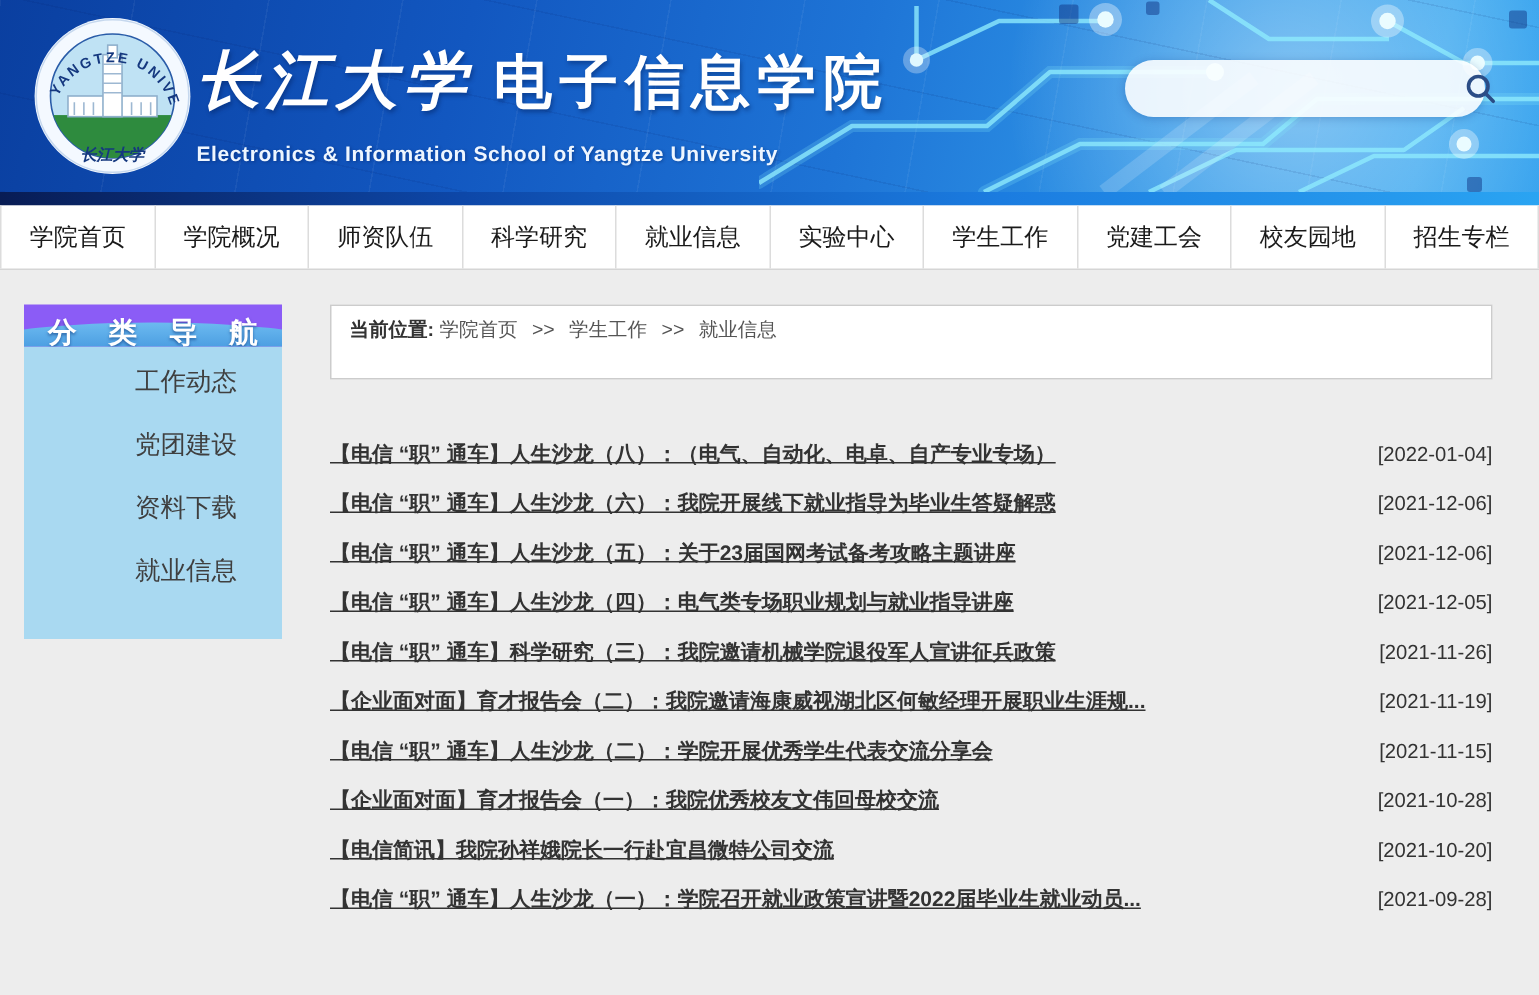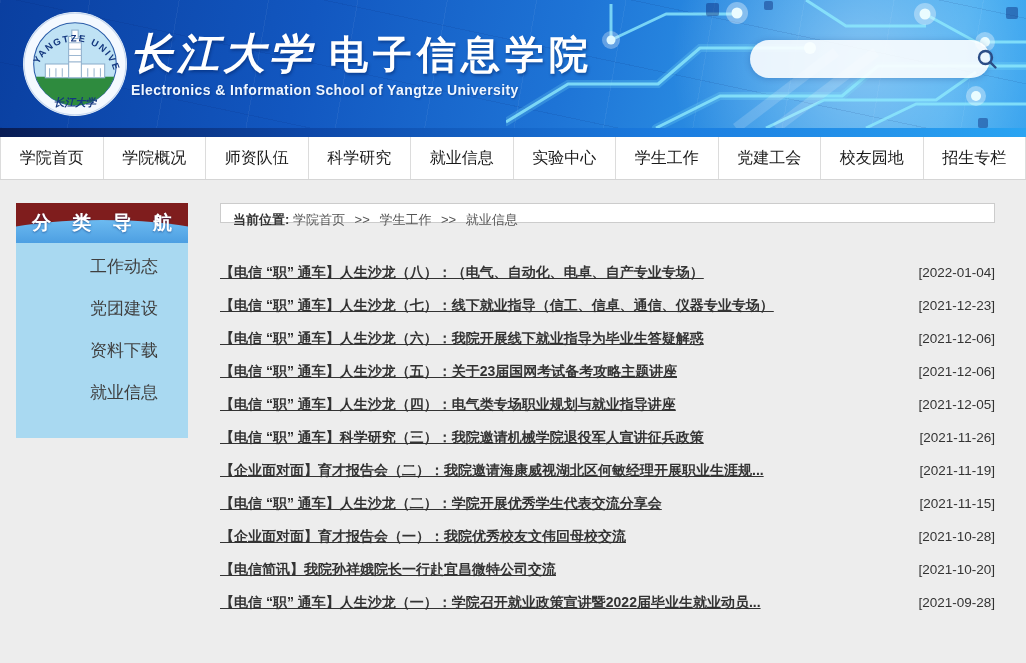--- a/index.html
+++ b/index.html
@@ -22,21 +22,21 @@
 
   .logo { position:absolute; left:22px; top:11px; width:106px; height:106px; }
 
   .titles { position:absolute; left:131px; top:26px; color:#fff; }
   .title-row { display:flex; align-items:baseline; }
   .cn-calli { font-family:"DejaVu Serif","Liberation Serif",serif; font-style:italic;
               font-weight:bold; font-size:42px; letter-spacing:4px; margin-right:14px;
               text-shadow:1px 2px 3px rgba(0,30,90,.45); }
   .cn-name  { font-size:39px; font-weight:bold; letter-spacing:5px;
               text-shadow:1px 2px 3px rgba(0,30,90,.45); }
-  .en-name  { margin-top:0; font-size:14px; font-weight:bold; letter-spacing:.4px;
+  .en-name  { margin-top:12px; font-size:14px; font-weight:bold; letter-spacing:.4px;
               color:#eef6ff; text-shadow:1px 1px 2px rgba(0,30,90,.4); }
 
   .search-box { position:absolute; top:40px; right:36px; width:240px; height:38px;
       background:rgba(255,255,255,.88); border-radius:19px;
       display:flex; align-items:center; box-shadow:0 1px 6px rgba(0,40,120,.25); }
   .search-input { flex:1; height:100%; border:none; outline:none; background:transparent;
       padding:0 8px 0 18px; font-size:15px; color:#234; border-radius:19px; }
   .search-btn { width:44px; height:38px; border:none; background:transparent; cursor:pointer;
       display:flex; align-items:center; justify-content:center; }
 
@@ -46,33 +46,33 @@
   .navbar { width:1026px; height:43px; background:#ffffff; display:flex;
       border-bottom:1px solid #d5d5d5; }
   .nav-item { flex:1; display:flex; align-items:center; justify-content:center;
       font-size:16px; color:#1a1a1a; border-left:1px solid #dcdcdc; cursor:pointer; }
   .nav-item:last-child { border-right:1px solid #dcdcdc; }
 
   
   .main { position:relative; width:1026px; height:482px; background:#ededed; }
 
   .sidebar { position:absolute; left:16px; top:23px; width:172px; }
-  .sidebar-header { position:relative; height:40px; overflow:hidden; background:#7f1d1d; }
+  .sidebar-header { position:relative; height:28px; overflow:hidden; background:#8b5cf6; }
   .sidebar-header::after { content:""; position:absolute; left:-30%; top:42%;
       width:160%; height:150%; border-radius:100% 100% 0 0;
       background:linear-gradient(180deg,#6cbaf0 0%,#3f93dc 55%,#2f86d2 100%); }
   .sidebar-title { position:relative; z-index:2; height:40px; line-height:40px;
       text-align:center; color:#fff; font-size:19px; font-weight:bold; letter-spacing:8px;
       text-shadow:0 1px 2px rgba(0,40,110,.5); padding-left:8px; }
   .sidebar-body { background:#a9d9f1; padding:3px 0 24px; }
   .sidebar-item { height:42px; line-height:42px; text-align:center; font-size:17px;
       color:#3f3f3f; cursor:pointer;padding-left:44px; }
 
   .content { position:absolute; left:220px; top:23px; width:775px; }
-  .breadcrumb { height:20px; line-height:32px; background:#fff; border:1px solid #cccccc;
+  .breadcrumb { height:50px; line-height:32px; background:#fff; border:1px solid #cccccc;
       font-size:13px; color:#555; padding-left:12px; }
   .breadcrumb b { color:#333; font-weight:bold; }
   .crumb-link { color:#555; cursor:pointer; }
   .crumb-sep { margin:0 6px; color:#555; }
 
   .news-list { list-style:none; margin-top:33px; }
   .news-row { height:33px; display:flex; align-items:center; justify-content:space-between;gap:40px; }
   .news-title { font-size:14px; font-weight:600; color:#333; text-decoration:underline;
       cursor:pointer; white-space:nowrap; overflow:hidden; }
   .news-date { font-size:13.5px; color:#333; white-space:nowrap; padding-left:16px; }
@@ -213,24 +213,20 @@
       <span class="crumb-sep">&gt;&gt;</span>
       <span>就业信息</span>
     </div>
 
     <ul class="news-list">
       <li class="news-row">
         <a class="news-title">【电信 “职” 通车】人生沙龙（八）：（电气、自动化、电卓、自产专业专场）</a>
         <span class="news-date">[2022-01-04]</span>
       </li>
       <li class="news-row">
-        <a class="news-title">【电信 “职” 通车】人生沙龙（七）：线下就业指导（信工、信卓、通信、仪器专业专场）</a>
-        <span class="news-date">[2021-12-23]</span>
-      </li>
-      <li class="news-row">
         <a class="news-title">【电信 “职” 通车】人生沙龙（六）：我院开展线下就业指导为毕业生答疑解惑</a>
         <span class="news-date">[2021-12-06]</span>
       </li>
       <li class="news-row">
         <a class="news-title">【电信 “职” 通车】人生沙龙（五）：关于23届国网考试备考攻略主题讲座</a>
         <span class="news-date">[2021-12-06]</span>
       </li>
       <li class="news-row">
         <a class="news-title">【电信 “职” 通车】人生沙龙（四）：电气类专场职业规划与就业指导讲座</a>
         <span class="news-date">[2021-12-05]</span>

